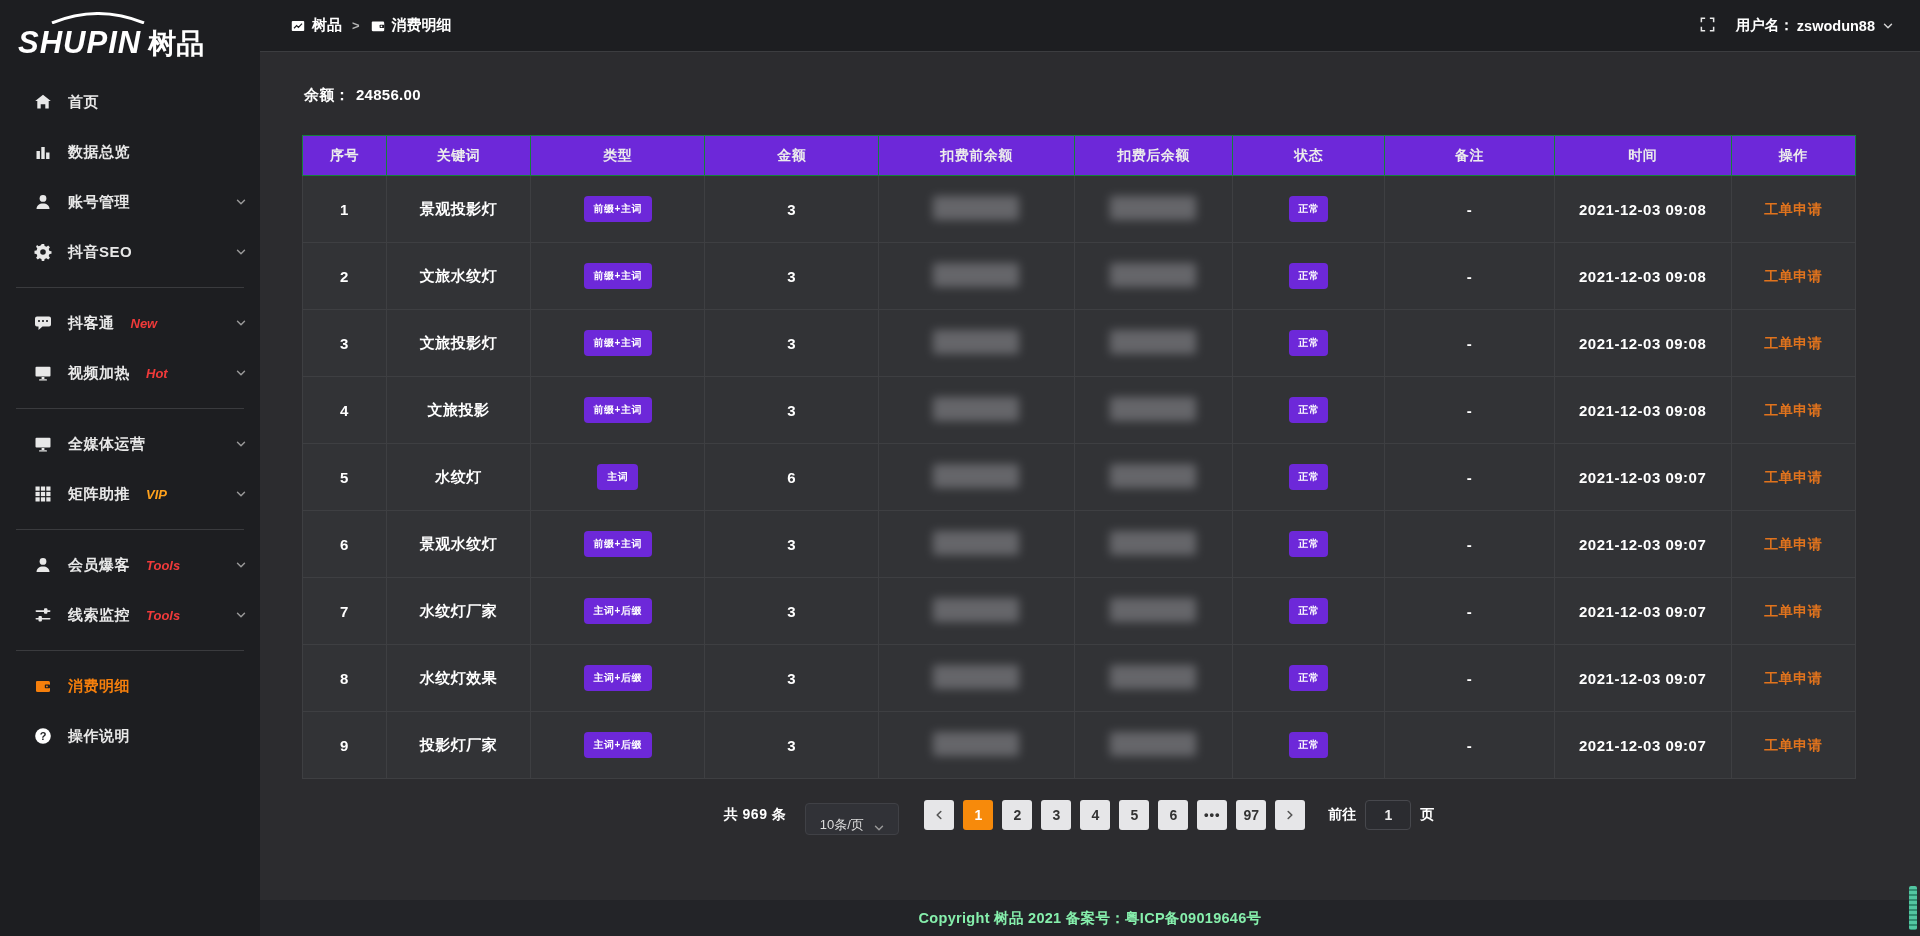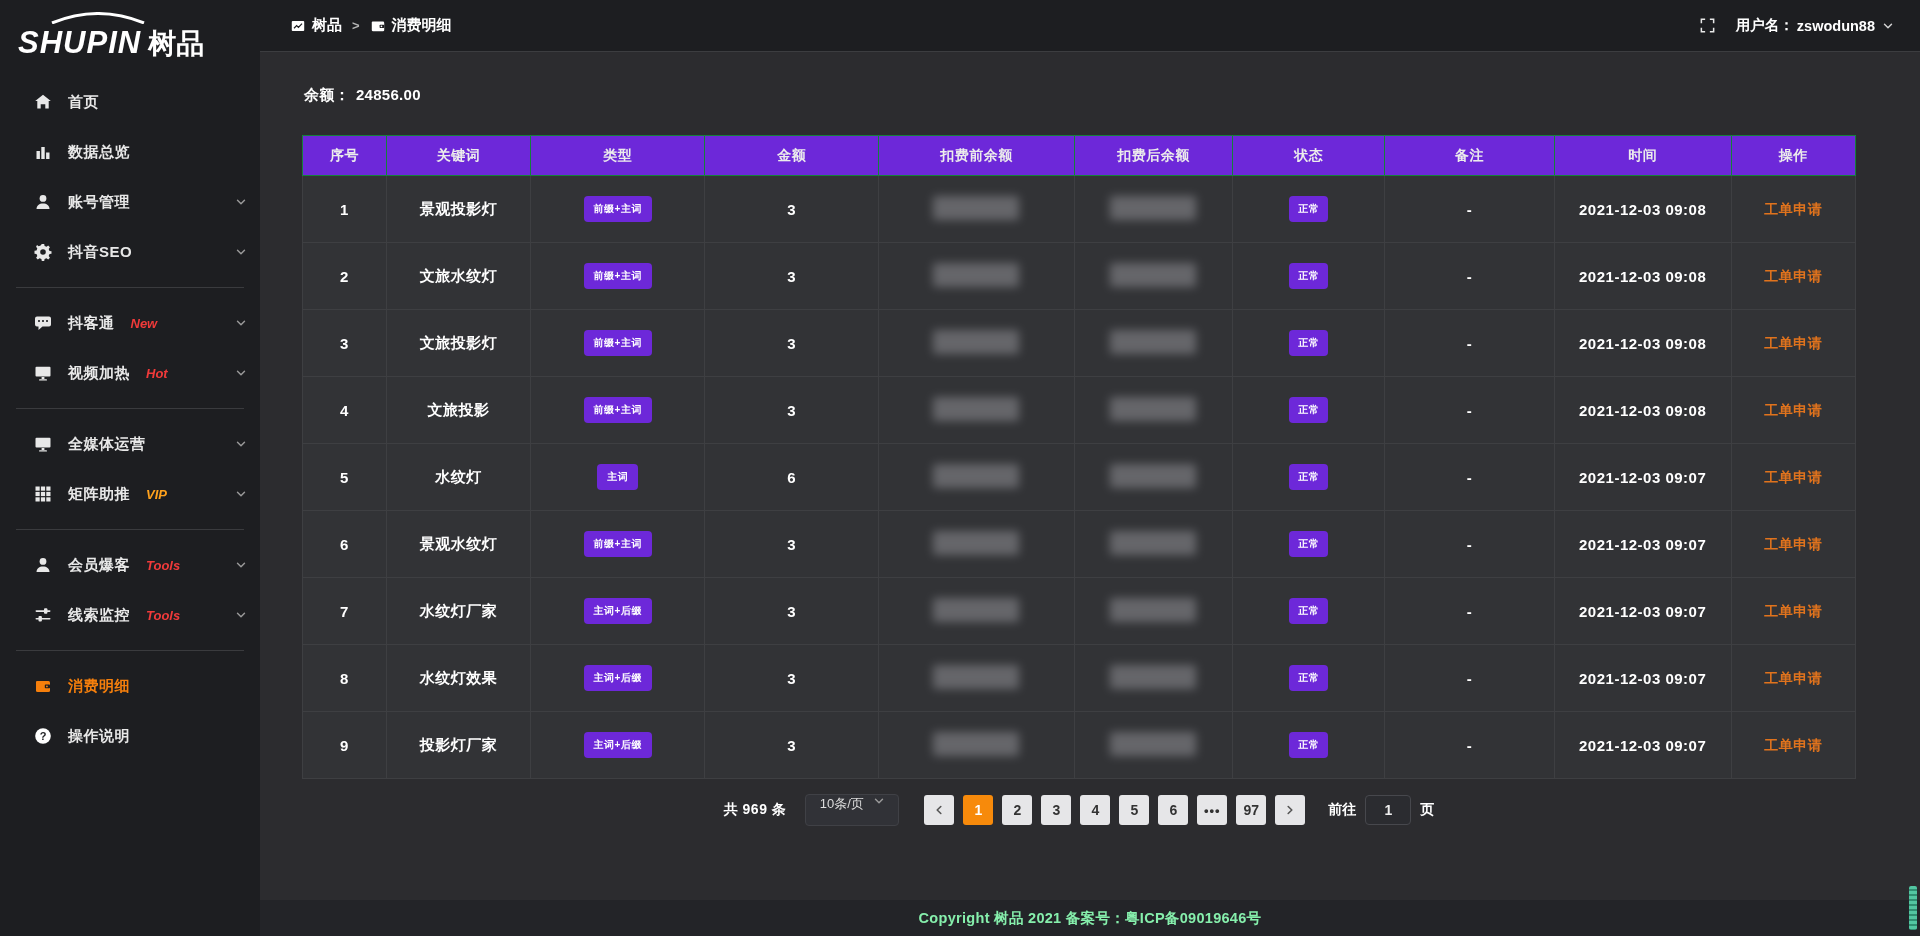--- a/index.html
+++ b/index.html
@@ -30,21 +30,21 @@
   .menu-divider { height:1px; background:#3a3b3e; margin:10px 16px; }
 
   
   .main { flex:1; display:flex; flex-direction:column; min-width:0; }
   .topbar { height:52px; background:#1d1e21; border-bottom:1px solid #3c3d40; display:flex; align-items:center; padding:0 26px 0 30px; flex-shrink:0; }
   .breadcrumb { display:flex; align-items:center; gap:10px; font-size:15px; font-weight:700; }
   .crumb { display:flex; align-items:center; gap:6px; color:#fff; cursor:pointer; }
   .crumb-icon { display:inline-flex; }
   .crumb-icon svg { width:16px; height:16px; }
   .crumb-sep { color:#b5b5b5; font-size:13px; }
-  .topbar-right { margin-left:auto; display:flex; align-items:center; gap:20px; }
+  .topbar-right { margin-left:auto; display:flex; align-items:flex-start; gap:20px; }
   .fullscreen { display:inline-flex; cursor:pointer; color:#e8e8e8; }
   .fullscreen svg { width:17px; height:17px; }
   .user { font-size:14.5px; font-weight:600; display:flex; align-items:center; gap:3px; cursor:pointer; }
   .user .mi-chevron { margin-left:4px; color:#d5d5d5; }
 
   .content { flex:1; padding:34px 64px 0 42px; display:flex; flex-direction:column; }
   .balance { font-size:15px; font-weight:700; margin:0 0 30px 2px; letter-spacing:.3px; }
   .balance-value { margin-left:6px; }
 
   
@@ -52,21 +52,21 @@
   thead th { background:#6d28d9; height:40px; font-size:14px; font-weight:700; color:#ececec; border:1px solid #15803d; letter-spacing:.5px; }
   tbody td { background:#323336; height:67px; text-align:center; font-size:15px; font-weight:700; border:1px solid #3e3f42; color:#fff; letter-spacing:.5px; }
   .badge { display:inline-block; background:#6d28d9; color:#fff; font-size:10px; font-weight:700; padding:6px 10px; border-radius:4px; letter-spacing:.5px; }
   .status-badge { padding:6px 9px; }
   .blur-blob { display:inline-block; width:86px; height:24px; background:#909095; filter:blur(5px); opacity:.55; border-radius:2px; }
   .action-link { color:#e0731d; font-weight:700; font-size:14px; cursor:pointer; }
 
   
   .pagination { display:flex; align-items:center; justify-content:center; gap:9px; margin-top:15px; font-size:14px; }
   .pg-total { font-weight:700; margin-right:10px; letter-spacing:.5px; }
-  .pg-size { width:94px; height:32px; background:#313237; border:1px solid #404146; border-radius:4px; display:flex; align-items:flex-start; justify-content:center; gap:9px; color:#dcdcdc; font-size:13px; cursor:pointer; margin-right:16px; }
+  .pg-size { width:94px; height:32px; background:#313237; border:1px solid #404146; border-radius:4px; display:flex; align-items:flex-end; justify-content:center; gap:9px; color:#dcdcdc; font-size:13px; cursor:pointer; margin-right:16px;margin-top:9px; }
   .pg-size .mi-chevron { margin-left:0; color:#9a9a9a; }
   .pg-pages { display:flex; gap:9px; }
   .pg-btn { min-width:30px; height:30px; background:#e6e6e8; color:#333; border-radius:3px; display:flex; align-items:center; justify-content:center; font-weight:700; font-size:14px; cursor:pointer; padding:0 4px; }
   .pg-btn svg { width:12px; height:12px; }
   .pg-btn.active { background:#f78a0b; color:#fff; }
   .pg-btn.ellipsis { letter-spacing:1px; font-size:13px; }
   .pg-arrow { color:#555; }
   .pg-jump { display:flex; align-items:center; gap:9px; margin-left:14px; font-weight:700; }
   .pg-input { width:46px; height:30px; background:#2b2c30; border:1px solid #47484d; border-radius:4px; display:flex; align-items:center; justify-content:center; font-weight:700; color:#eee; font-size:14px; cursor:text; }
 

